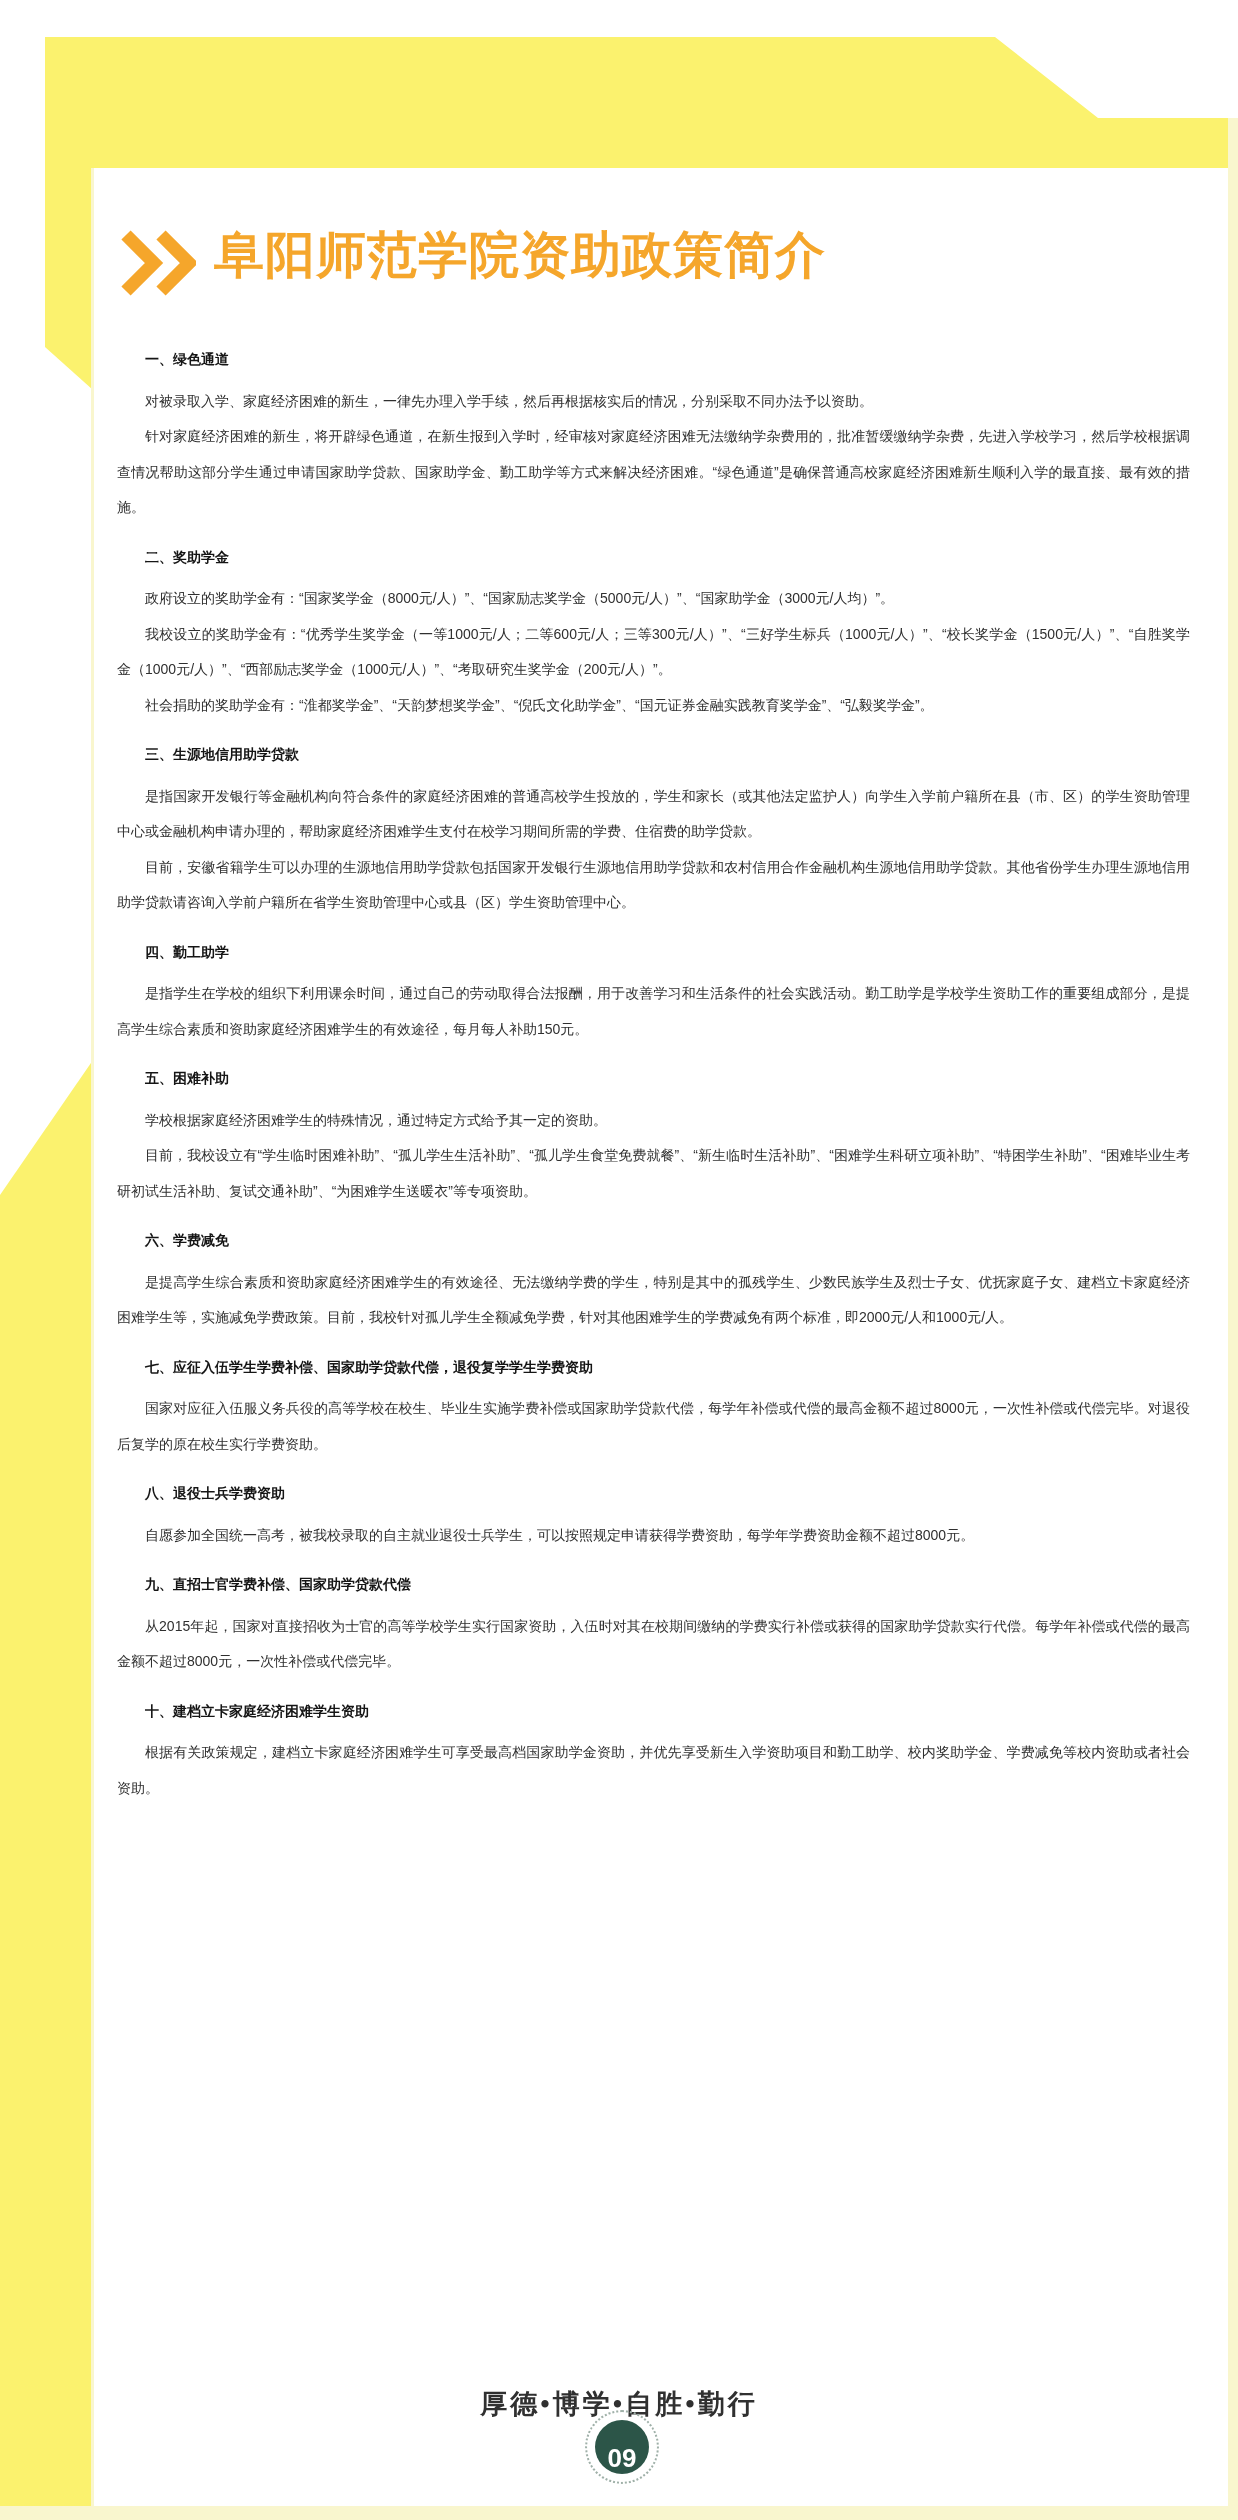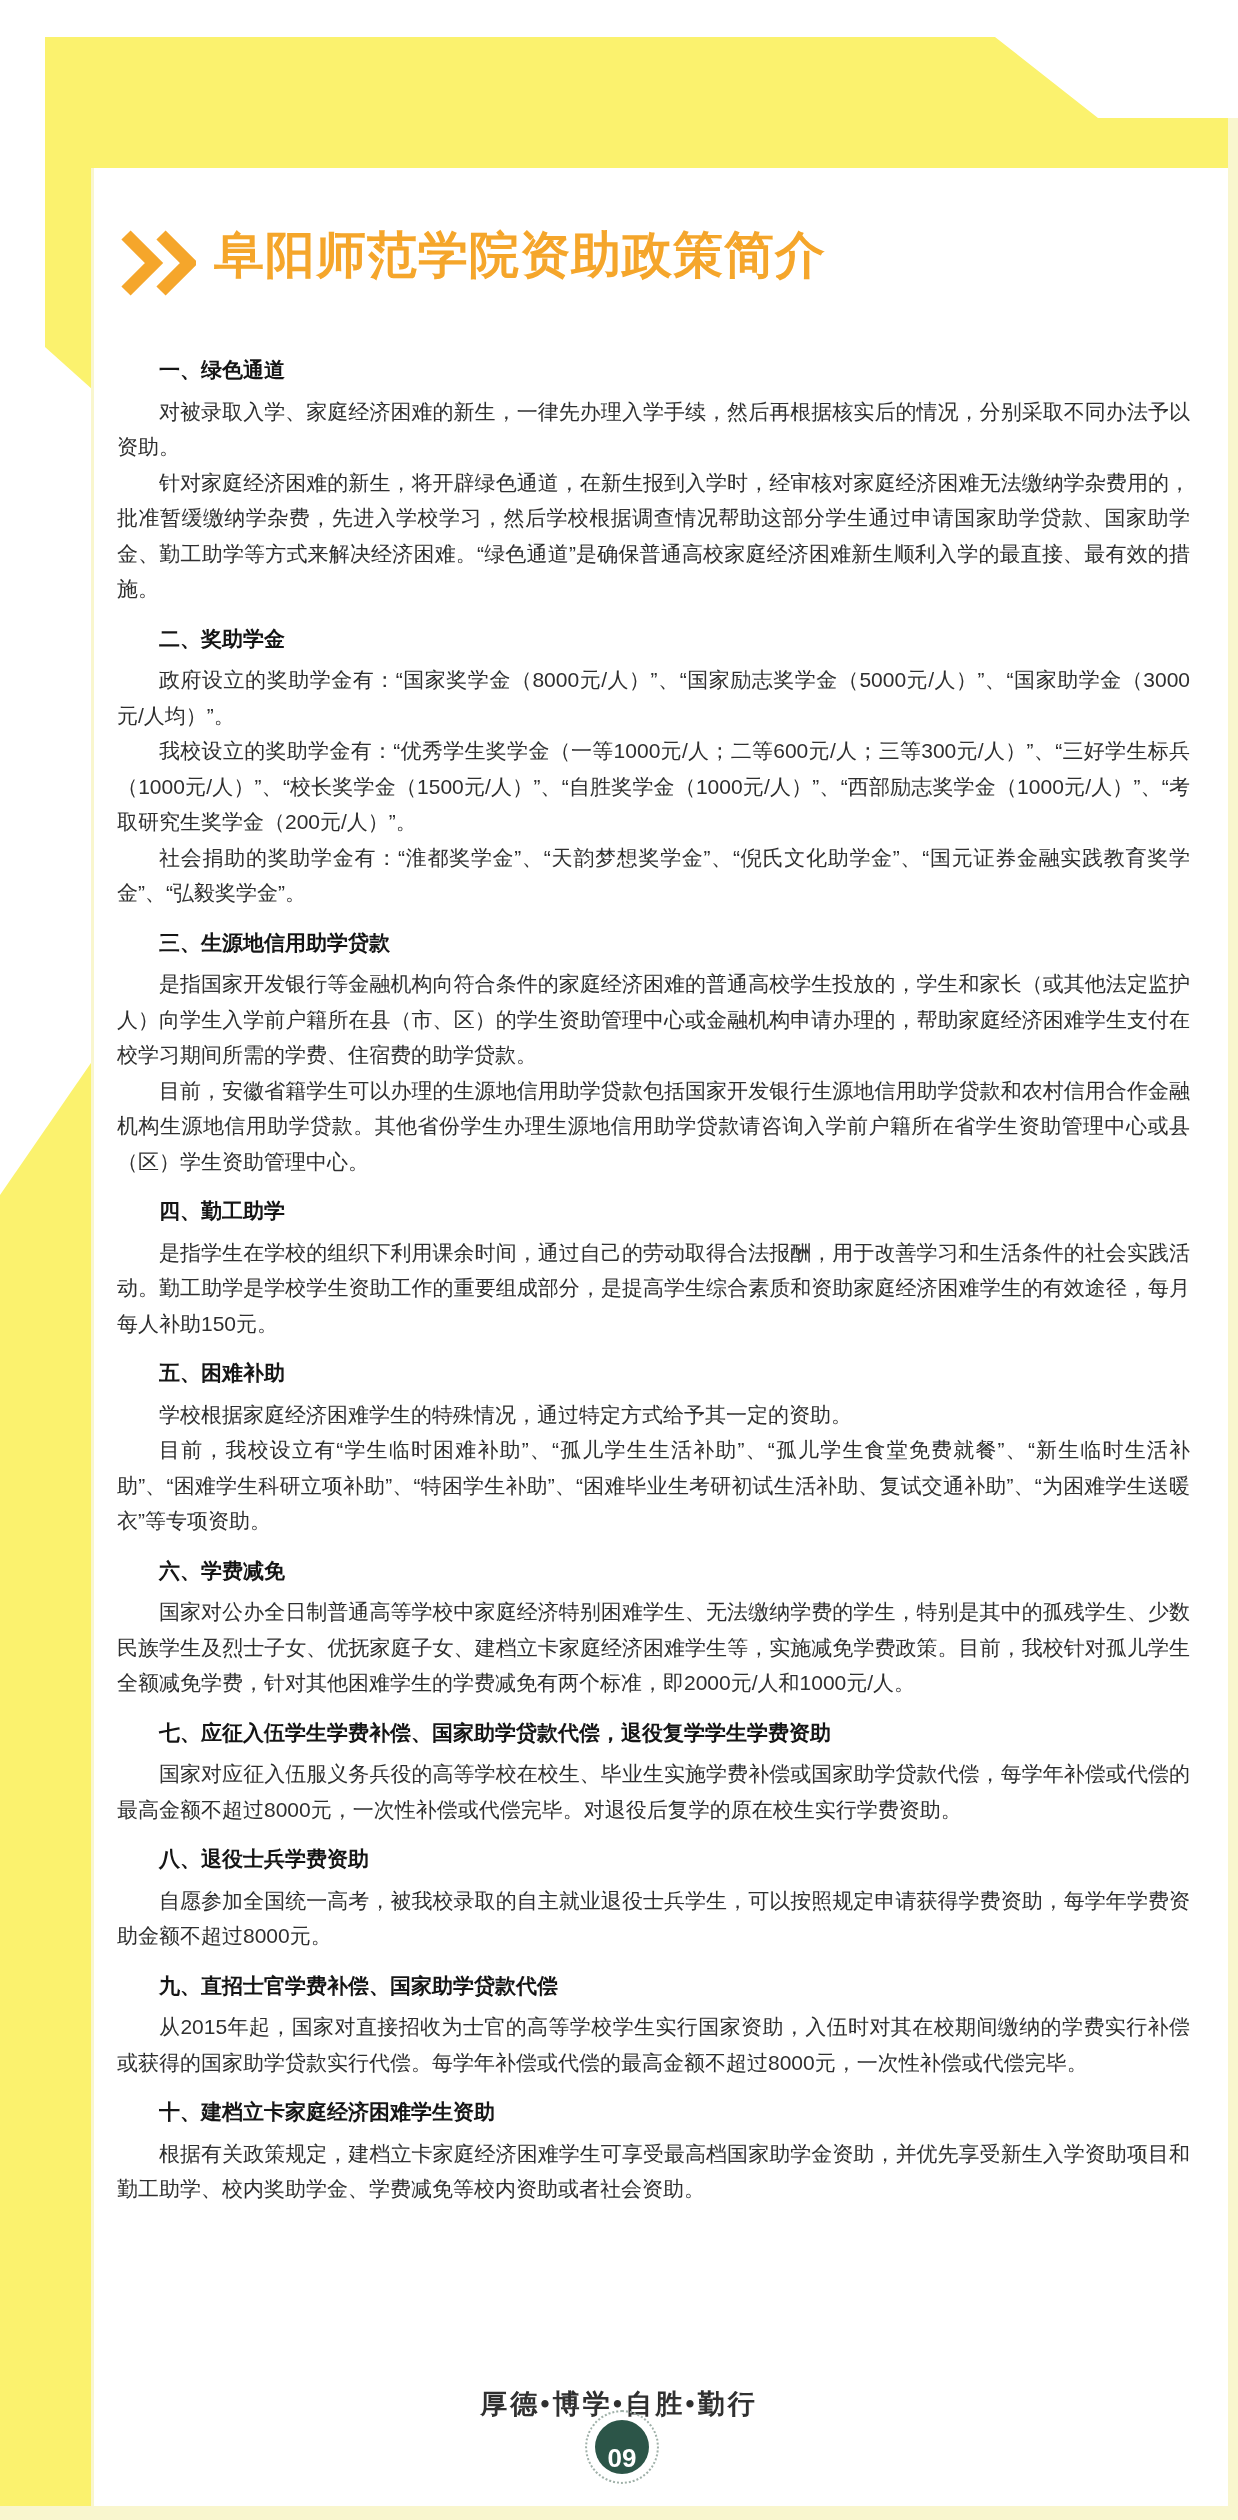--- a/index.html
+++ b/index.html
@@ -41,22 +41,22 @@
     position:absolute;left:118px;top:230px;display:flex;gap:18px;
   }
   .chevrons{width:78px;height:66px;flex:0 0 auto;}
   .page-title{
     font-size:50px;font-weight:bold;color:var(--accent-orange);
     letter-spacing:1px;line-height:1;white-space:nowrap;
     font-family:"Liberation Sans","DejaVu Sans",sans-serif;
   }
   
   .content{
-    position:absolute;left:117px;top:338px;width:1073px;
-    font-size:21px;line-height:35.5px;color:#2f2f2f;
+    position:absolute;left:117px;top:328px;width:1073px;
+    font-size:14px;line-height:35.5px;color:#2f2f2f;
     text-align:justify;
   }
   .sec-heading{
     font-weight:bold;color:#151515;text-indent:2em;
     margin-top:14px;margin-bottom:6px;
   }
   .sec-para{text-indent:2em;}
   
   .motto{
     position:absolute;left:0;top:2386px;width:1238px;text-align:center;
@@ -103,21 +103,21 @@
     <div class="sec-para">社会捐助的奖助学金有：“淮都奖学金”、“天韵梦想奖学金”、“倪氏文化助学金”、“国元证券金融实践教育奖学金”、“弘毅奖学金”。</div>
     <div class="sec-heading">三、生源地信用助学贷款</div>
     <div class="sec-para">是指国家开发银行等金融机构向符合条件的家庭经济困难的普通高校学生投放的，学生和家长（或其他法定监护人）向学生入学前户籍所在县（市、区）的学生资助管理中心或金融机构申请办理的，帮助家庭经济困难学生支付在校学习期间所需的学费、住宿费的助学贷款。</div>
     <div class="sec-para">目前，安徽省籍学生可以办理的生源地信用助学贷款包括国家开发银行生源地信用助学贷款和农村信用合作金融机构生源地信用助学贷款。其他省份学生办理生源地信用助学贷款请咨询入学前户籍所在省学生资助管理中心或县（区）学生资助管理中心。</div>
     <div class="sec-heading">四、勤工助学</div>
     <div class="sec-para">是指学生在学校的组织下利用课余时间，通过自己的劳动取得合法报酬，用于改善学习和生活条件的社会实践活动。勤工助学是学校学生资助工作的重要组成部分，是提高学生综合素质和资助家庭经济困难学生的有效途径，每月每人补助150元。</div>
     <div class="sec-heading">五、困难补助</div>
     <div class="sec-para">学校根据家庭经济困难学生的特殊情况，通过特定方式给予其一定的资助。</div>
     <div class="sec-para">目前，我校设立有“学生临时困难补助”、“孤儿学生生活补助”、“孤儿学生食堂免费就餐”、“新生临时生活补助”、“困难学生科研立项补助”、“特困学生补助”、“困难毕业生考研初试生活补助、复试交通补助”、“为困难学生送暖衣”等专项资助。</div>
     <div class="sec-heading">六、学费减免</div>
-    <div class="sec-para">国家对公办全日制普通高等学校中家庭经济特别困难学生、无法缴纳学费的学生，特别是其中的孤残学生、少数民族学生及烈士子女、优抚家庭子女、建档立卡家庭经济困难学生等，实施减免学费政策。目前，我校针对孤儿学生全额减免学费，针对其他困难学生的学费减免有两个标准，即2000元/人和1000元/人。</div>
+    <div class="sec-para">是提高学生综合素质和资助家庭经济困难学生的有效途径、无法缴纳学费的学生，特别是其中的孤残学生、少数民族学生及烈士子女、优抚家庭子女、建档立卡家庭经济困难学生等，实施减免学费政策。目前，我校针对孤儿学生全额减免学费，针对其他困难学生的学费减免有两个标准，即2000元/人和1000元/人。</div>
     <div class="sec-heading">七、应征入伍学生学费补偿、国家助学贷款代偿，退役复学学生学费资助</div>
     <div class="sec-para">国家对应征入伍服义务兵役的高等学校在校生、毕业生实施学费补偿或国家助学贷款代偿，每学年补偿或代偿的最高金额不超过8000元，一次性补偿或代偿完毕。对退役后复学的原在校生实行学费资助。</div>
     <div class="sec-heading">八、退役士兵学费资助</div>
     <div class="sec-para">自愿参加全国统一高考，被我校录取的自主就业退役士兵学生，可以按照规定申请获得学费资助，每学年学费资助金额不超过8000元。</div>
     <div class="sec-heading">九、直招士官学费补偿、国家助学贷款代偿</div>
     <div class="sec-para">从2015年起，国家对直接招收为士官的高等学校学生实行国家资助，入伍时对其在校期间缴纳的学费实行补偿或获得的国家助学贷款实行代偿。每学年补偿或代偿的最高金额不超过8000元，一次性补偿或代偿完毕。</div>
     <div class="sec-heading">十、建档立卡家庭经济困难学生资助</div>
     <div class="sec-para">根据有关政策规定，建档立卡家庭经济困难学生可享受最高档国家助学金资助，并优先享受新生入学资助项目和勤工助学、校内奖助学金、学费减免等校内资助或者社会资助。</div>
   </div>
 

